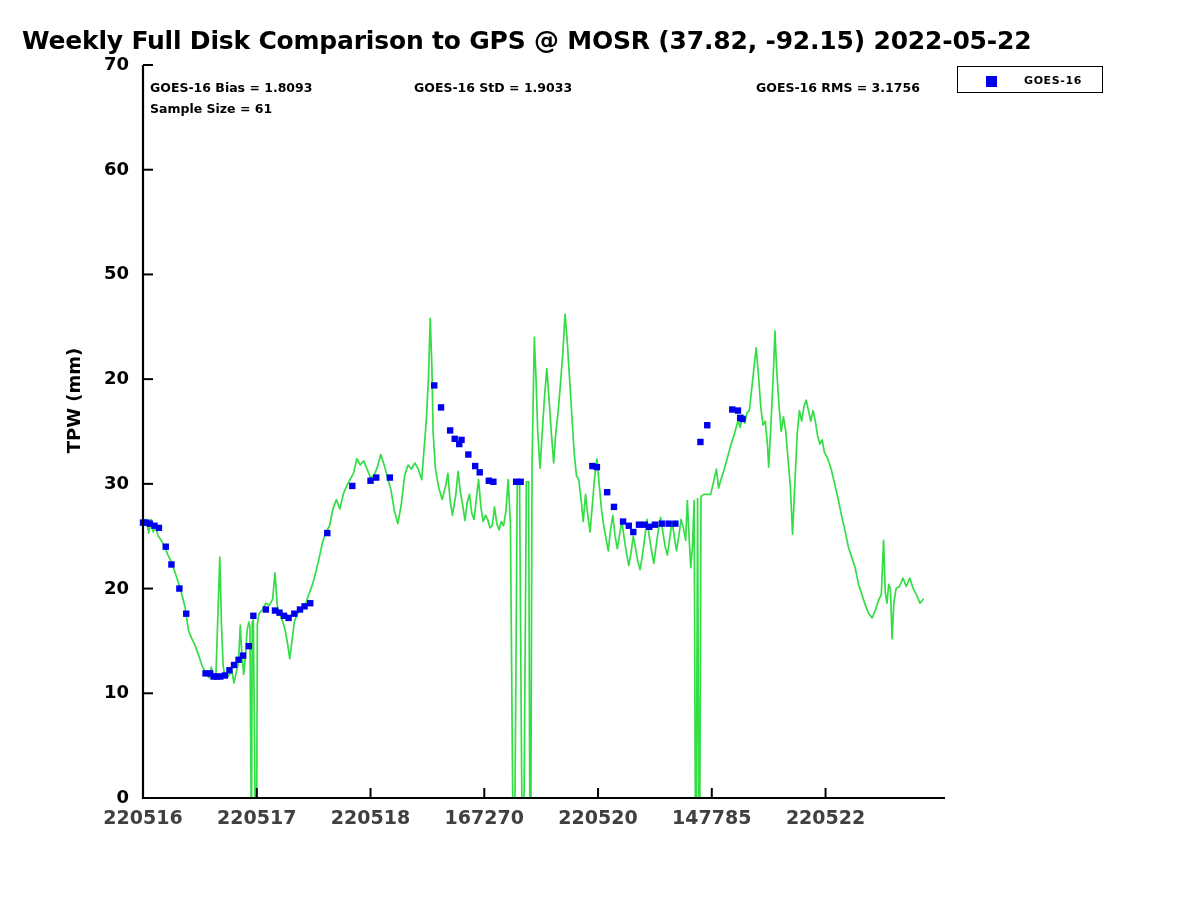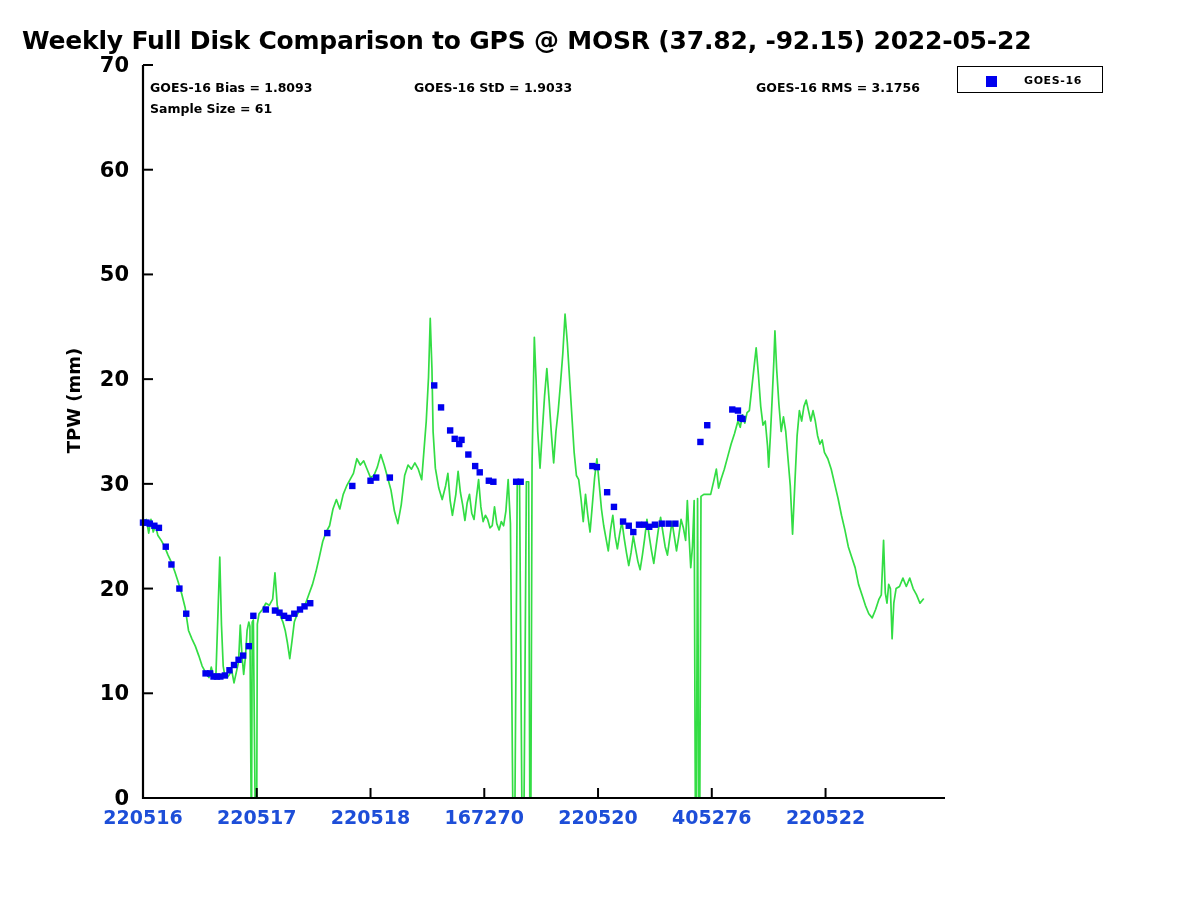--- a/index.html
+++ b/index.html
@@ -74,32 +74,32 @@
     top: 7px;
     font-family: "DejaVu Sans", sans-serif;
     font-size: 11px;
     font-weight: bold;
     letter-spacing: 0.6px;
     color: #000000;
   }
   .ytick-label {
     position: absolute;
     font-family: "DejaVu Sans", sans-serif;
-    font-size: 21px;
+    font-size: 18px;
     font-weight: bold;
     color: #000000;
     text-align: right;
     width: 60px;
   }
   .xtick-label {
     position: absolute;
     font-family: "DejaVu Sans", sans-serif;
     font-size: 19px;
     font-weight: bold;
-    color: #1d4ed8;
+    color: #404040;
     text-align: center;
     width: 130px;
   }
   #xaxis-title {
     position: absolute;
     left: 405px;
     top: 829px;
     width: 320px;
     text-align: center;
     font-family: "DejaVu Sans", sans-serif;
@@ -242,17 +242,17 @@
       <div class="ytick-label" style="left: 69px; top: 262.429px;">50</div>
       <div class="ytick-label" style="left: 69px; top: 157.714px;">60</div>
       <div class="ytick-label" style="left: 69px; top: 53px;">70</div>
     </div>
   <div id="xtick-layer">
       <div class="xtick-label" style="left: 78px; top: 806px;">220516</div>
       <div class="xtick-label" style="left: 191.759px; top: 806px;">220517</div>
       <div class="xtick-label" style="left: 305.518px; top: 806px;">220518</div>
       <div class="xtick-label" style="left: 419.277px; top: 806px;">167270</div>
       <div class="xtick-label" style="left: 533.035px; top: 806px;">220520</div>
-      <div class="xtick-label" style="left: 646.794px; top: 806px;">405276</div>
+      <div class="xtick-label" style="left: 646.794px; top: 806px;">147785</div>
       <div class="xtick-label" style="left: 760.553px; top: 806px;">220522</div>
     </div>
 
 </div>
 
 </body></html>

